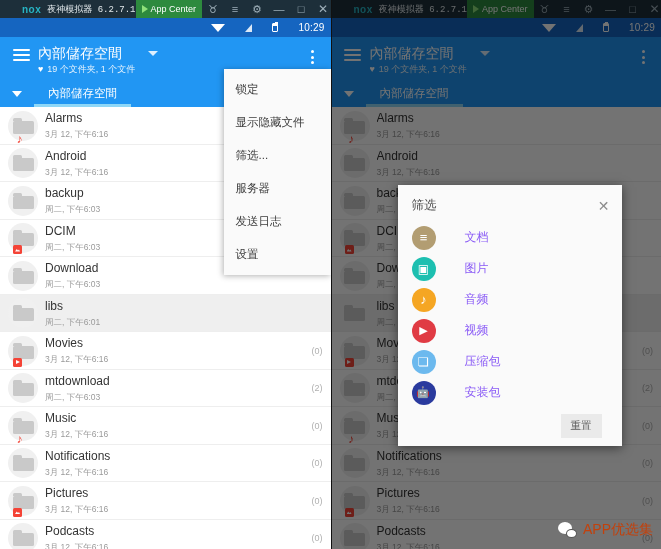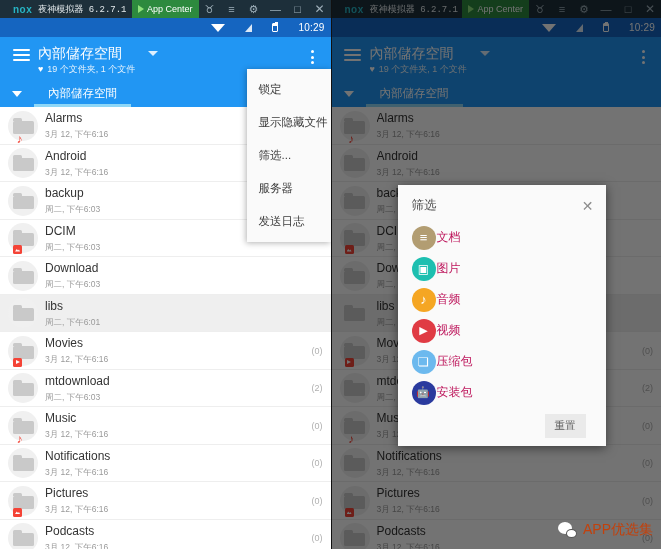--- a/index.html
+++ b/index.html
@@ -10,21 +10,21 @@
   }
   .screen { position: relative; width: 661px; height: 549px; display: flex; }
   .pane { position: relative; width: 330.5px; height: 549px; overflow: hidden; background: #fff; }
   .pane + .pane { border-left: 1px solid #111; }
 
   
   .noxbar {
     height: 18px; background: #1d2f3a; display: flex; align-items: center;
     color: #cfd9de; font-size: 9px; position: relative; z-index: 60;
   }
-  .nox-logo { color: #27b4c4; font-size: 10px; letter-spacing: .5px; padding-left: 13px; font-weight: bold; }
+  .nox-logo { color: #27b4c4; font-size: 10px; letter-spacing: .5px; padding-left: 22px; font-weight: bold; }
   .nox-title { padding-left: 6px; font-size: 9px; color: #e2e8eb; white-space: nowrap; font-family: Liberation Mono, monospace; }
   .nox-spacer { flex: 1 1 auto; }
   .appcenter {
     background: #2d8a3e; color: #fff; font-size: 9px; height: 18px;
     display: flex; align-items: center; gap: 3px; padding: 0 6px; white-space: nowrap;
   }
   .appcenter .play { width: 0; height: 0; border-left: 6px solid #8ee07a; border-top: 4px solid transparent; border-bottom: 4px solid transparent; }
   .nox-icons { display: flex; align-items: center; }
   .nox-ic {
     width: 22px; height: 18px; display: flex; align-items: center; justify-content: center;
@@ -90,40 +90,40 @@
   .badge-sm.video { background: #f44336; }
   .badge-sm.image::after { content:""; width:5px; height:4px; background: #fff; clip-path: polygon(0 100%, 35% 40%, 60% 75%, 80% 50%, 100% 100%); }
   .badge-sm.video::after { content:""; width:0; height:0; border-left: 4px solid #fff; border-top: 2.5px solid transparent; border-bottom: 2.5px solid transparent; }
   .row-text { flex: 1 1 auto; padding-left: 5px; min-width: 0; }
   .row-name { font-size: 12px; color: #343434; line-height: 14px; white-space: nowrap; overflow: hidden; text-overflow: ellipsis; }
   .row-date { font-size: 8.5px; color: #9a9a9a; line-height: 12px; margin-top: 3px; }
   .row-count { font-size: 9px; color: #b0b0b0; padding-left: 6px; flex: 0 0 auto; }
 
   
   .popup {
-    position: absolute; top: 69px; right: 0; width: 84px; background: #fafafa;
+    position: absolute; top: 69px; right: 0; width: 107px; background: #fafafa;
     box-shadow: -1px 1px 6px rgba(0,0,0,.30); z-index: 55; padding: 4px 0;
   }
   .popup-item { padding: 9px 12px; font-size: 11.5px; color: #3c3c3c; white-space: nowrap; }
 
   
   .scrim { position: absolute; left: 0; top: 0; right: 0; bottom: 0; background: rgba(0,0,0,.55); z-index: 70; }
   .dialog {
-    position: absolute; left: 66px; top: 185px; width: 208px; background: #fafafa;
+    position: absolute; left: 66px; top: 185px; width: 224px; background: #fafafa;
     z-index: 80; box-shadow: 0 2px 10px rgba(0,0,0,.5); padding: 10px 0 8px 0;
   }
   .dlg-head { display: flex; align-items: center; padding: 2px 12px 8px 14px; }
   .dlg-title { flex: 1 1 auto; font-size: 12.5px; color: #4a4a4a; }
   .dlg-close { font-size: 14px; color: #8d8d8d; line-height: 1; }
   .dlg-item { display: flex; align-items: center; height: 31px; padding: 0 14px; }
   .dlg-ic {
     width: 24px; height: 24px; border-radius: 50%; flex: 0 0 24px;
     display: flex; align-items: center; justify-content: center; color: #fff; font-size: 12px; line-height:1;
   }
-  .dlg-label { font-size: 12px; color: #be185d; padding-left: 1px; }
+  .dlg-label { font-size: 12px; color: #8b5cf6; padding-left: 29px; }
   .dlg-foot { display: flex; justify-content: flex-end; padding: 6px 20px 0 0; }
   .dlg-btn { background: #eaeaea; color: #5a5a5a; font-size: 10.5px; padding: 5px 10px; border: none; }
   .ic-doc::after { content:"≡"; font-size: 13px; }
   .ic-img::after { content:"▣"; font-size: 12px; }
   .ic-aud::after { content:"♪"; font-size: 13px; }
   .ic-vid::after { content:"▶"; font-size: 11px; }
   .ic-zip::after { content:"❏"; font-size: 12px; }
   .ic-apk::after { content:"🤖"; font-size: 11px; }
 
   
@@ -376,20 +376,21 @@
           <div class="row-count">(0)</div>
         </div>
       </div>
 
     <div class="popup" id="popup-left">
         <div class="popup-item">锁定</div>
         <div class="popup-item">显示隐藏文件</div>
         <div class="popup-item">筛选...</div>
         <div class="popup-item">服务器</div>
         <div class="popup-item">发送日志</div>
+        <div class="popup-item">设置</div>
       </div>
   </div>
 
   <div class="pane">
 
     <div class="noxbar">
       <span class="nox-logo">nox</span>
       <span class="nox-title">夜神模拟器 6.2.7.1</span>
       <span class="nox-spacer"></span>
       <div class="appcenter">

